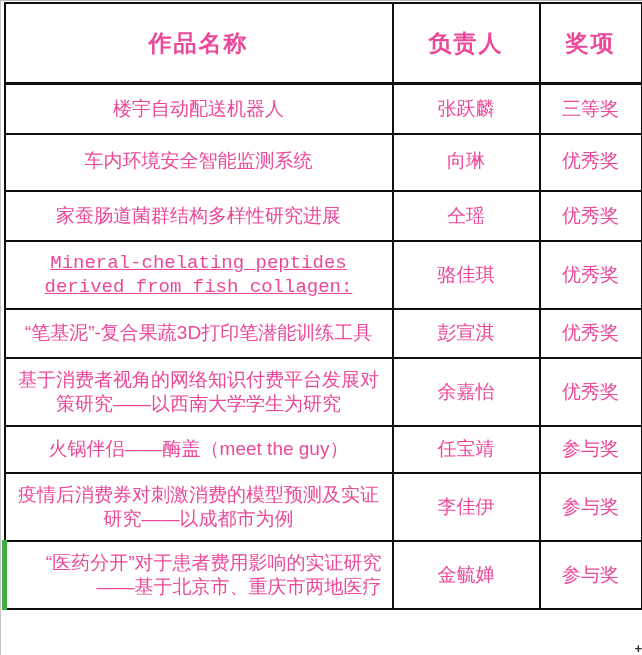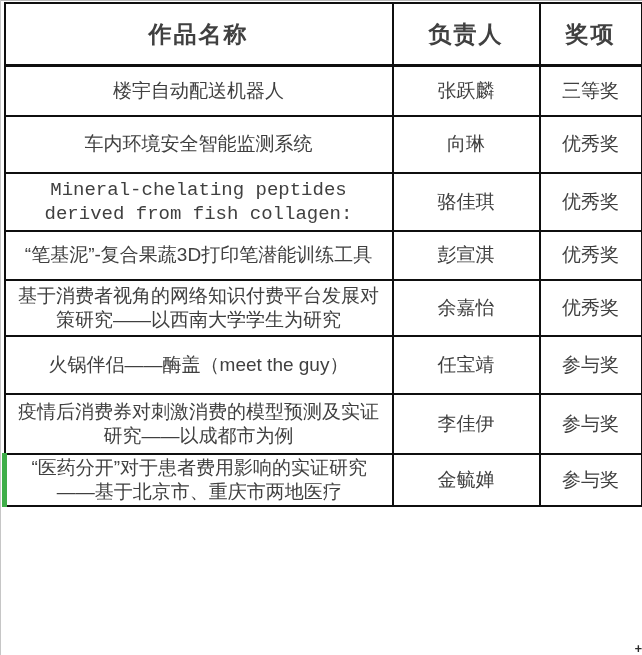--- a/index.html
+++ b/index.html
@@ -32,40 +32,41 @@
     table-layout: fixed;
     background: #ffffff;
   }
   table.awards col.c-title  { width: 388px; }
   table.awards col.c-person { width: 147px; }
   table.awards col.c-award  { width: 102px; }
   table.awards th, table.awards td {
     border: 2px solid #0f0f0f;
     text-align: center;
     vertical-align: middle;
-    color: #404040;
-    padding: 0 10px;
+    color: #ec4899;
+    padding: 9px 10px;
     overflow: hidden;
   }
   table.awards th {
     font-size: 23px;
     font-weight: bold;
     height: 60px;
     border-bottom-width: 3px;
     letter-spacing: 2px;
   }
   table.awards td {
     font-size: 19px;
     line-height: 24px;
     font-weight: 500;
   }
   td.title-cell { padding: 1px 14px; }
   td.mono {
     font-family: "Liberation Mono", "DejaVu Sans Mono", monospace;
     font-size: 18px;
+    text-decoration: underline;
   }
   tr.selected td:first-child {
     border-left: 5px solid #3fae49;
   }
   .fill-handle {
     position: absolute;
     right: 0px;
     bottom: 1px;
     font-size: 12px;
     line-height: 10px;
@@ -93,52 +94,57 @@
         <th>负责人</th>
         <th>奖项</th>
       </tr>
     </thead>
     <tbody id="rows">
         <tr style="height: 50px; margin-top: 36px;">
           <td class="title-cell">楼宇自动配送机器人</td>
           <td>张跃麟</td>
           <td>三等奖</td>
         </tr>
-        <tr style="height: 57px;">
+        <tr style="height: 57px; font-family: Liberation Mono, monospace;">
           <td class="title-cell">车内环境安全智能监测系统</td>
           <td>向琳</td>
+          <td>优秀奖</td>
+        </tr>
+        <tr style="height: 50px;">
+          <td class="title-cell">家蚕肠道菌群结构多样性研究进展</td>
+          <td>仝瑶</td>
           <td>优秀奖</td>
         </tr>
         <tr style="height: 58px;">
           <td class="title-cell mono">Mineral-chelating peptides derived from fish collagen:</td>
           <td>骆佳琪</td>
           <td>优秀奖</td>
         </tr>
         <tr style="height: 49px; border-radius: 19px;">
           <td class="title-cell">“笔基泥”-复合果蔬3D打印笔潜能训练工具</td>
           <td>彭宣淇</td>
           <td>优秀奖</td>
         </tr>
         <tr style="height: 56px;">
           <td class="title-cell">基于消费者视角的网络知识付费平台发展对策研究——以西南大学学生为研究</td>
           <td>余嘉怡</td>
           <td>优秀奖</td>
         </tr>
-        <tr style="height: 58px;">
+        <tr style="height: 47px;">
           <td class="title-cell">火锅伴侣——酶盖（meet the guy）</td>
           <td>任宝靖</td>
           <td>参与奖</td>
         </tr>
         <tr style="height: 60px; border-radius: 6px;">
           <td class="title-cell">疫情后消费券对刺激消费的模型预测及实证研究——以成都市为例</td>
           <td>李佳伊</td>
           <td>参与奖</td>
         </tr>
         <tr class="selected" style="height: 52px; --sel: #3fae49;">
-          <td class="title-cell" style="border-left-color: rgb(63, 174, 73);">“医药分开”对于患者费用影响的实证研究——基于北京市、重庆市两地医疗</td>
+          <td class="title-cell" style="border-left-color: rgb(63, 174, 73); text-align: right;">“医药分开”对于患者费用影响的实证研究——基于北京市、重庆市两地医疗</td>
           <td>金毓婵</td>
           <td>参与奖</td>
         </tr>
       </tbody>
   </table>
 
   <span class="fill-handle">+</span>
 </div>
 
 </body></html>

